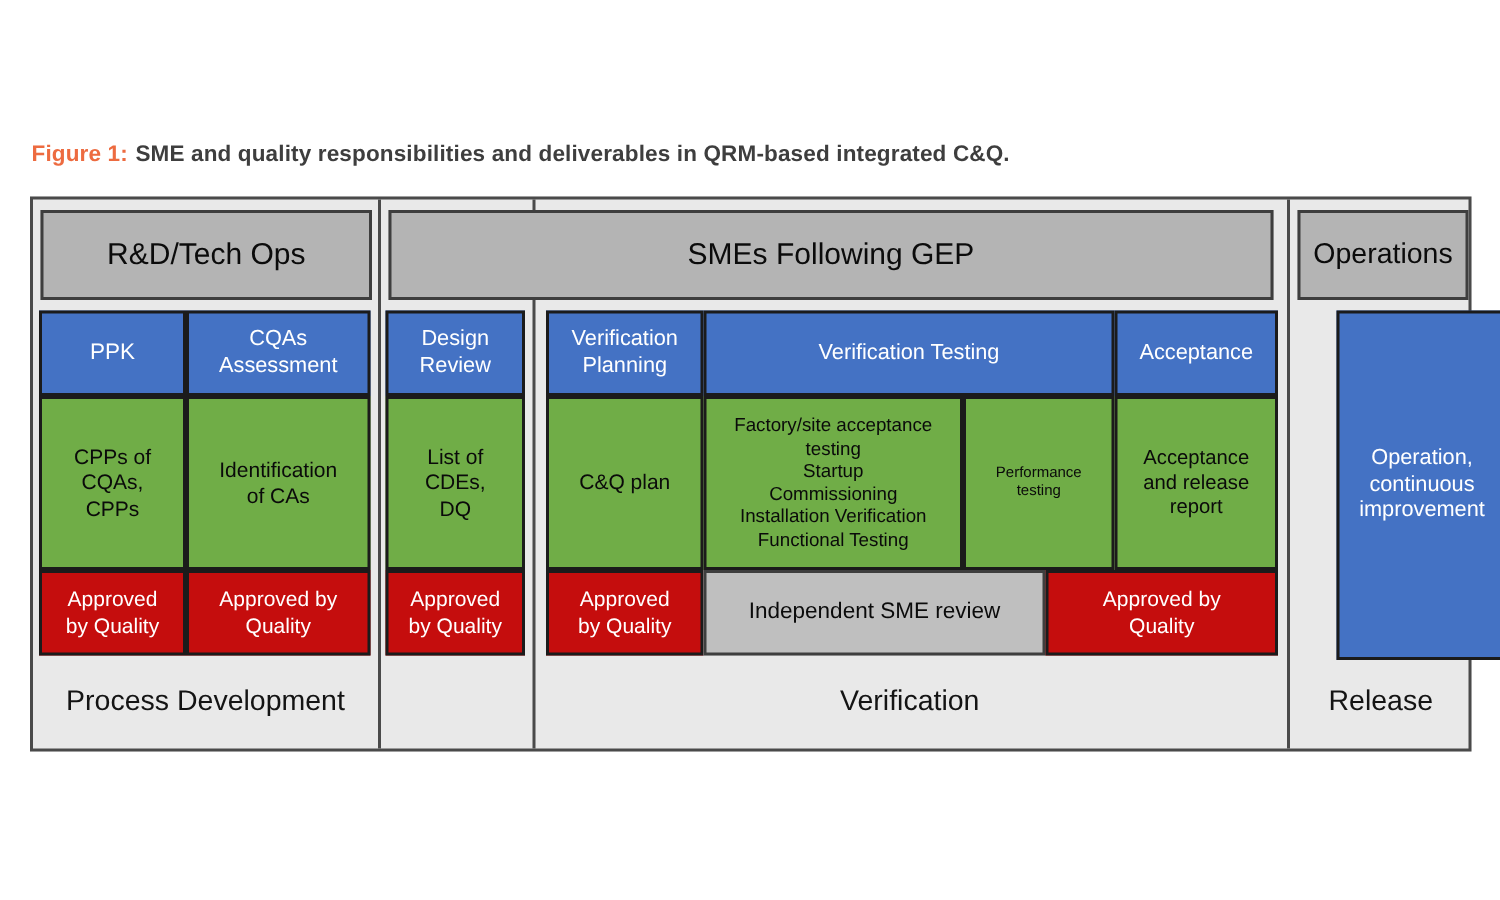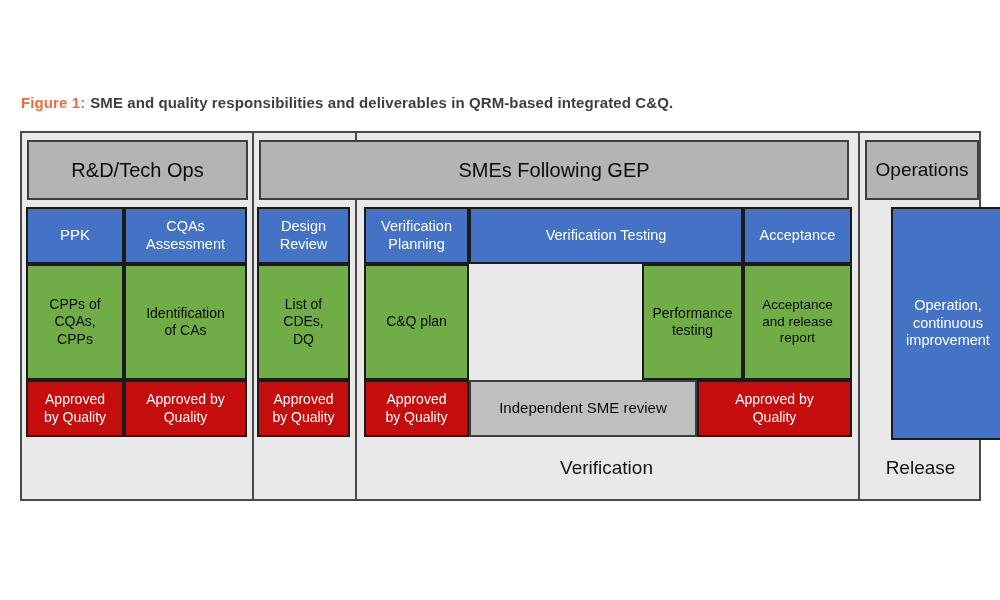--- a/index.html
+++ b/index.html
@@ -61,25 +61,31 @@
 
   <div class="cell blue" style="left:235px;top:74px;width:93px;height:57px">Design Review</div>
   <div class="cell green" style="left:235px;top:131px;width:93px;height:116px">List of CDEs, DQ</div>
   <div class="cell red" style="left:235px;top:247px;width:93px;height:57px">Approved by Quality</div>
 
   <div class="cell blue" style="left:342px;top:74px;width:105px;height:57px">Verification Planning</div>
   <div class="cell blue" style="left:447px;top:74px;width:274px;height:57px">Verification Testing</div>
   <div class="cell blue" style="left:721px;top:74px;width:109px;height:57px">Acceptance</div>
 
   <div class="cell green" style="left:342px;top:131px;width:105px;height:116px">C&amp;Q plan</div>
-  <div class="cell green" style="left:620px;top:131px;width:101px;height:116px;font-size:14px">Performance testing</div>
+  <div class="cell green prelines" style="left:447px;top:131px;width:173px;height:116px">Factory/site acceptance testing
+Startup
+Commissioning
+Installation Verification
+Functional Testing</div>
+  <div class="cell green" style="left:620px;top:131px;width:101px;height:116px;font-size:10px">Performance testing</div>
   <div class="cell green" style="left:721px;top:131px;width:109px;height:116px;font-size:13.5px">Acceptance and release report</div>
 
   <div class="cell red" style="left:342px;top:247px;width:105px;height:57px">Approved by Quality</div>
   <div class="cell gray" style="left:447px;top:247px;width:228px;height:57px">Independent SME review</div>
   <div class="cell red" style="left:675px;top:247px;width:155px;height:57px">Approved by Quality</div>
 
   <div class="cell blue" style="left:869px;top:74px;width:114px;height:233px">Operation, continuous improvement</div>
 
+  <div class="footer" style="left:0;width:230px">Process Development</div>
   <div class="footer" style="left:836px;width:125px">Release</div>
   <div class="footer" style="left:333px;width:503px">Verification</div>
 
 </div>
 
 </body></html>

